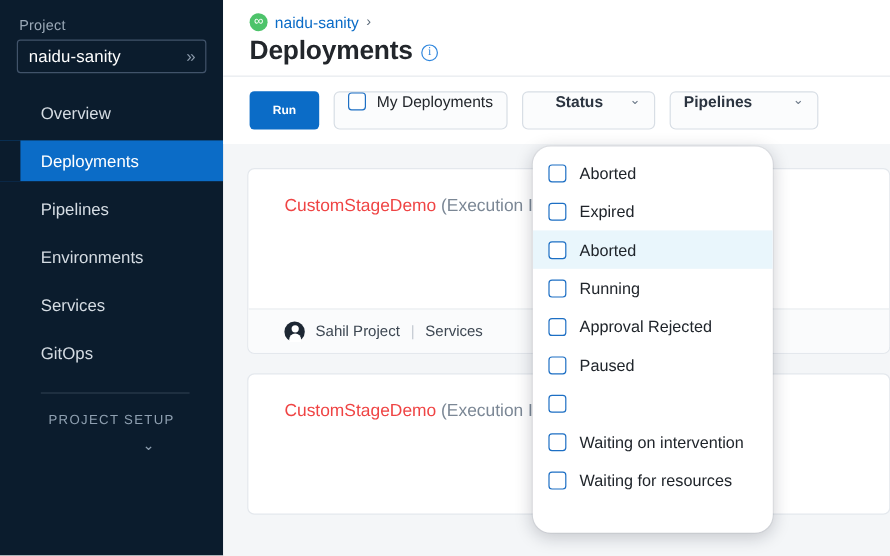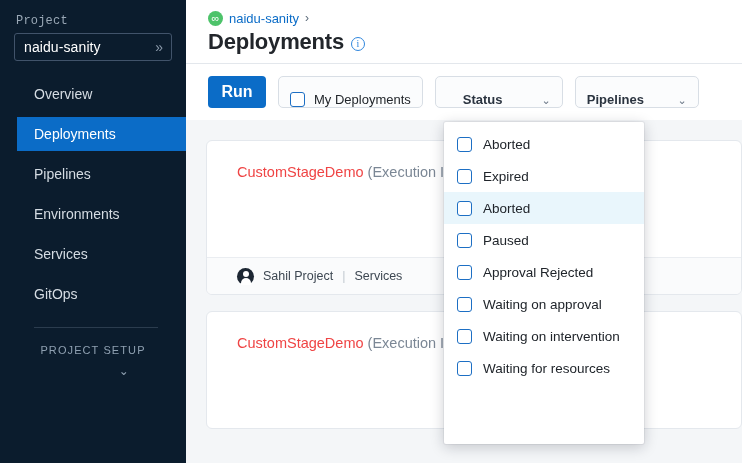--- a/index.html
+++ b/index.html
@@ -13,21 +13,21 @@
 
   
   .sidebar {
     position: absolute; left: 0; top: 0;
     width: 186px; height: 463px;
     background: #0b1c2d;
     padding-top: 14px;
   }
   .project-label {
     color: #9aa8b6; font-size: 12px;
-    padding: 0 0 5px 16px; letter-spacing: .2px; font-family: Liberation Mono, monospace;
+    padding: 0 0 5px 16px; letter-spacing: .2px;
   }
   .project-select {
     margin: 0 14px; height: 28px;
     border: 1px solid #41536a; border-radius: 3px;
     display: flex; align-items: center;
     justify-content: space-between;
     padding: 0 8px 0 9px;
   }
   .project-select .pname {
     color: #ffffff; font-size: 14px; letter-spacing: .1px;
@@ -90,37 +90,37 @@
     font-size: 10px; line-height: 11px; text-align: center;
     font-family: "Liberation Serif", serif; margin-top: 3px;
   }
 
   .toolbar {
     background: #ffffff; height: 56px;
     display: flex; align-items: center; gap: 12px;
     padding-left: 22px;
   }
   .run-btn {
-    background: #0b6cc7; color: #fff; font-size: 16px; font-weight: bold;
+    background: #0b6cc7; color: #fff; font-size: 10px; font-weight: bold;
     width: 58px; height: 32px; border-radius: 4px;
     display: flex; align-items: center; justify-content: center;
   }
   .pill {
     height: 32px; border: 1px solid #d8dee5; border-radius: 5px;
-    background: #fbfcfd; display: flex; align-items: flex-end;
+    background: #fbfcfd; display: flex; align-items: flex-start;
     padding: 0 11px; gap: 9px; font-size: 13px; color: #22262b;
   }
   .pill.sel { justify-content: space-between; }
   .pill .cap { font-weight: bold; color: #2b3440; }
   .pill .dchev { color: #6a7787; font-size: 11px; }
   .cb {
     width: 15px; height: 15px; border: 1.6px solid #1d6fc4;
     border-radius: 3px; background: #fff; flex: none;
   }
-  #status-pill { width: 128px; padding-left: 27px; }
+  #status-pill { width: 111px; padding-left: 27px; }
   #pipelines-pill { width: 124px; }
 
   
   .cards { padding: 20px 0 0 20px; }
   .card {
     width: 536px; background: #ffffff;
     border: 1px solid #e4e8ed; border-radius: 6px;
     margin-bottom: 16px; overflow: hidden;
   }
   .card-body { padding: 23px 0 0 30px; height: 116px; }
@@ -143,21 +143,21 @@
   .avatar::after {
     content: ""; position: absolute; left: 3.5px; top: 10px;
     width: 10px; height: 7px; border-radius: 5px 5px 0 0; background: #fff;
   }
   .vbar { color: #c3cad2; }
 
   
   .dropdown {
     position: absolute; left: 444px; top: 122px;
     width: 200px; height: 322px;
-    background: #ffffff; border-radius: 2px;
+    background: #ffffff; border-radius: 15px;
     box-shadow: 0 3px 14px rgba(16,24,40,.22), 0 0 0 1px rgba(16,24,40,.05);
     padding: 6px 0; overflow: hidden;
   }
   .dd-item {
     height: 32px; display: flex; align-items: center;
     gap: 11px; padding-left: 13px;
     font-size: 13.5px; color: #20252b;
   }
   .dd-item.hover { background: #e9f6fc; }
 </style>
@@ -270,29 +270,32 @@
     <div class="dd-item">
       <span class="cb"></span>
       <span>Expired</span>
     </div>
     <div class="dd-item hover">
       <span class="cb"></span>
       <span>Aborted</span>
     </div>
     <div class="dd-item">
       <span class="cb"></span>
+      <span>Running</span>
+    </div>
+    <div class="dd-item">
+      <span class="cb"></span>
+      <span>Approval Rejected</span>
+    </div>
+    <div class="dd-item">
+      <span class="cb"></span>
       <span>Paused</span>
     </div>
     <div class="dd-item">
       <span class="cb"></span>
-      <span>Approval Rejected</span>
-    </div>
-    <div class="dd-item">
-      <span class="cb"></span>
-      <span>Waiting on approval</span>
     </div>
     <div class="dd-item">
       <span class="cb"></span>
       <span>Waiting on intervention</span>
     </div>
     <div class="dd-item">
       <span class="cb"></span>
       <span>Waiting for resources</span>
     </div>
   </div>

